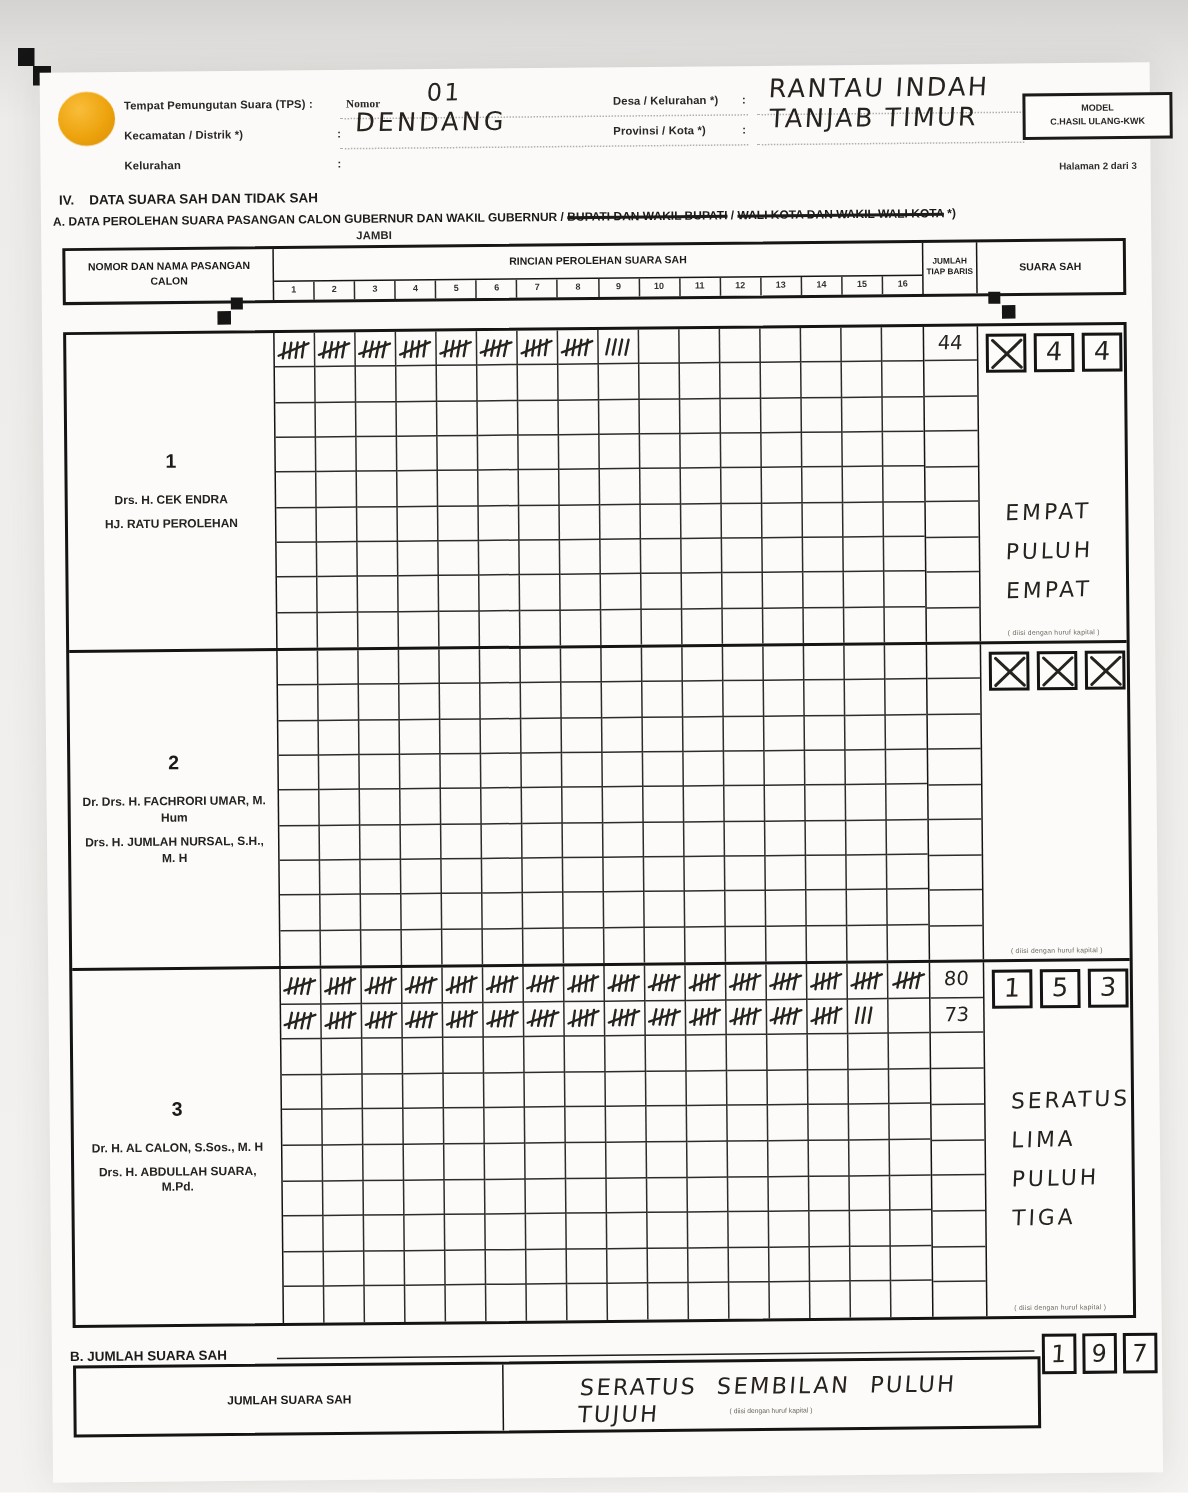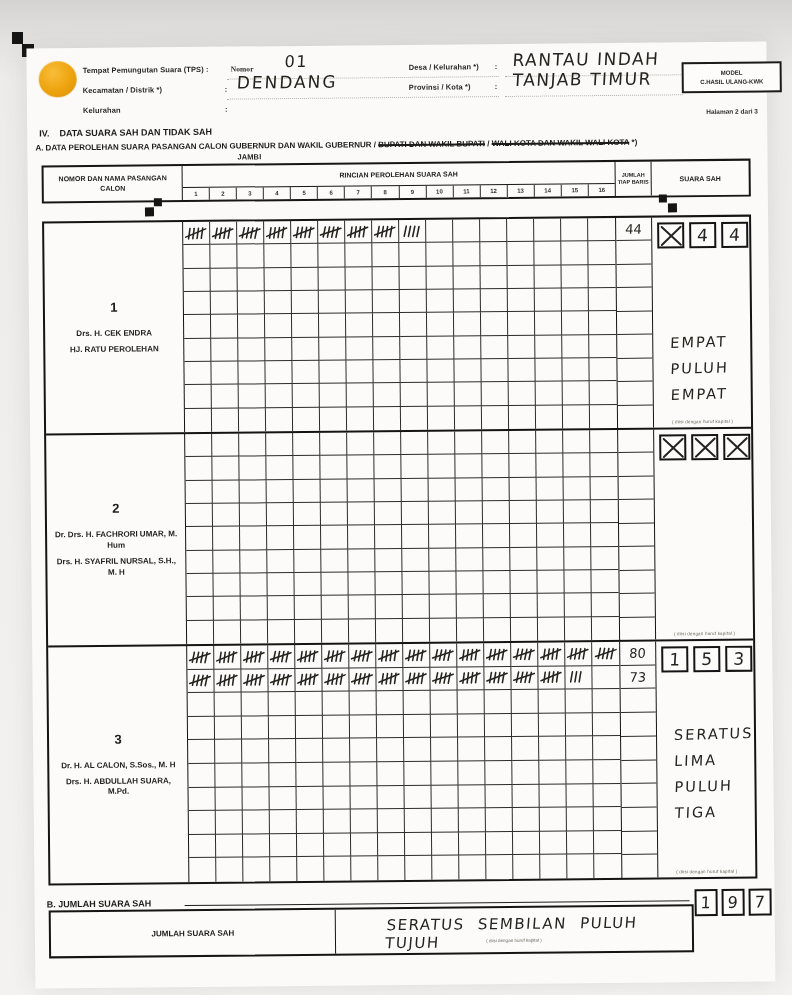--- a/index.html
+++ b/index.html
@@ -419,21 +419,21 @@
             <div class="word">PULUH</div>
             <div class="word">EMPAT</div>
           </div>
           <div class="cap-note">( diisi dengan huruf kapital )</div>
         </div>
       </div>
       <div class="block" style="height: 212px;">
         <div class="names">
           <div class="cand-num">2</div>
           <div class="cand-name">Dr. Drs. H. FACHRORI UMAR, M. Hum</div>
-          <div class="cand-name">Drs. H. SYAFRIL NURSAL, S.H., M. H</div>
+          <div class="cand-name">Drs. H. JUMLAH NURSAL, S.H., M. H</div>
         </div>
         <div class="tgrid" style="grid-template-rows: repeat(9, 1fr);">
           <div class="tcell"></div>
           <div class="tcell"></div>
           <div class="tcell"></div>
           <div class="tcell"></div>
           <div class="tcell"></div>
           <div class="tcell"></div>
           <div class="tcell"></div>
           <div class="tcell"></div>

